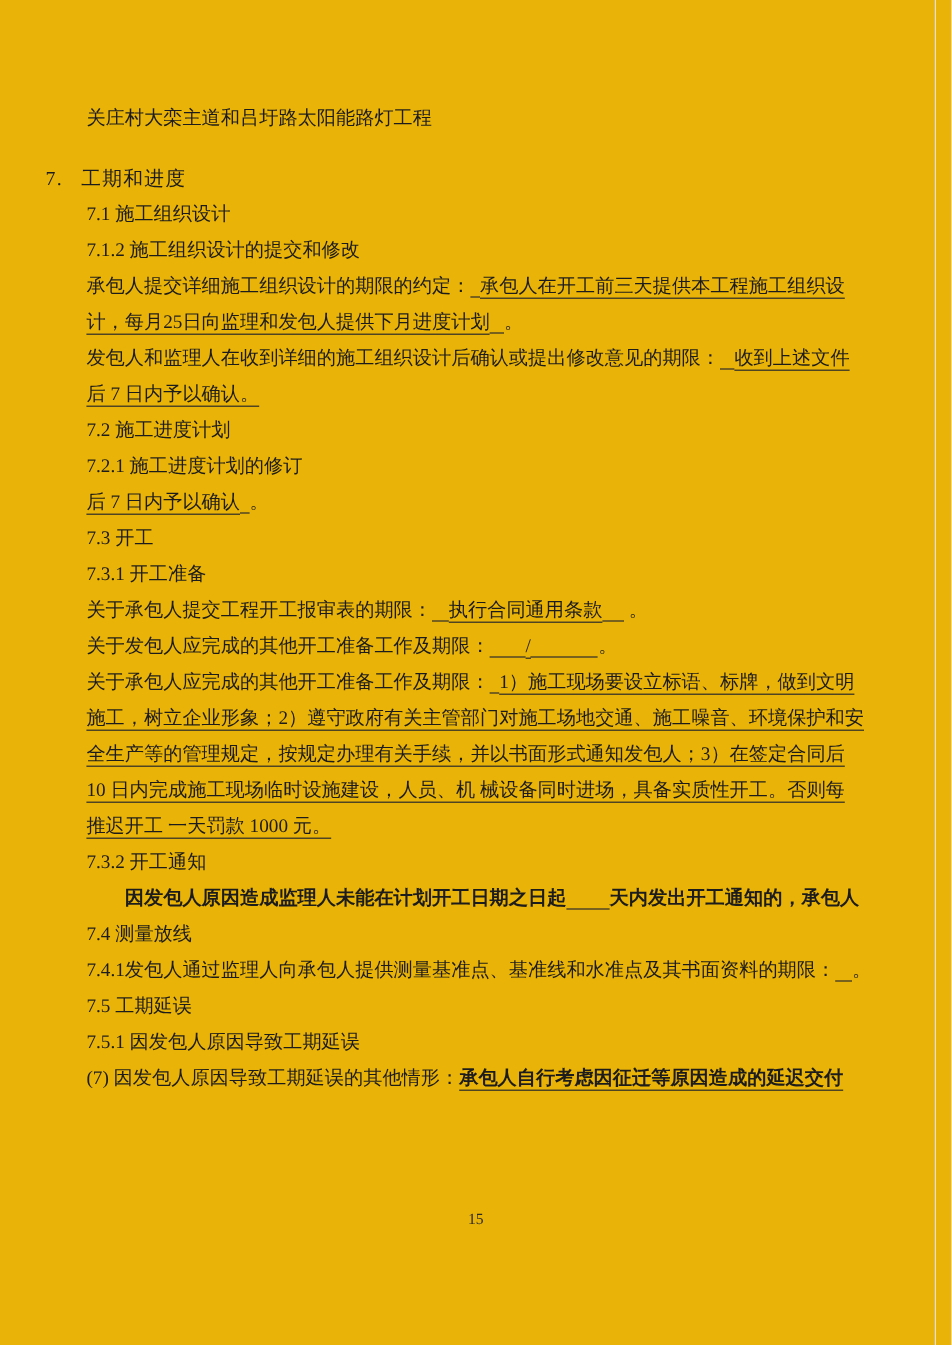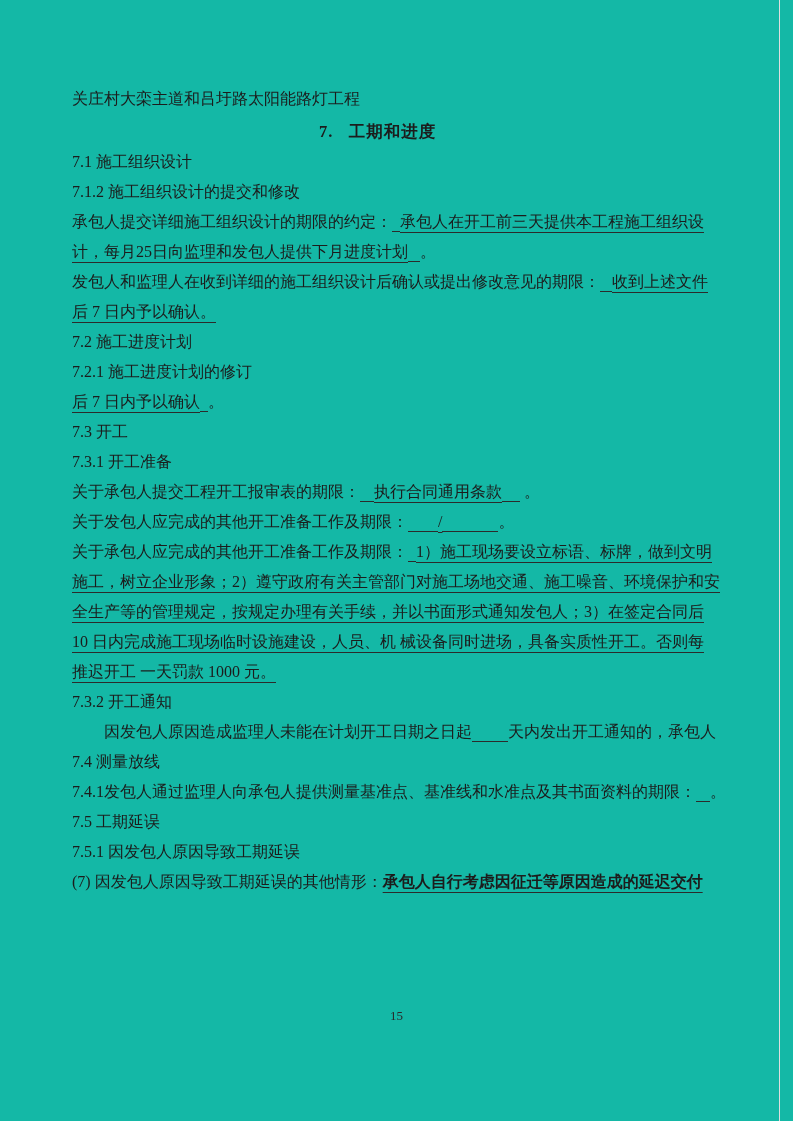--- a/index.html
+++ b/index.html
@@ -4,21 +4,21 @@
 <style>
   html, body {
     margin: 0;
     padding: 0;
     background: #ffffff;
   }
   .page {
     position: relative;
     width: 793px;
     height: 1121px;
-    background: #14b8a6;
+    background: #eab308;
     overflow: hidden;
     font-family: "Liberation Serif", "DejaVu Serif", serif;
     color: #1c1c1c;
   }
   .scan-edge-right {
     position: absolute;
     top: 0;
     bottom: 0;
     right: 13px;
     width: 1px;
@@ -30,29 +30,29 @@
     top: 84px;
     width: 645px;
     font-size: 16px;
     line-height: 30px;
   }
   .line {
     white-space: pre;
     height: 30px;
   }
   .line.h1 {
-    font-weight: bold;
+    font-weight: normal;
     font-size: 16.5px;
     margin-left: -34px;
-    margin-top: 3px;
+    margin-top: 20px;
     letter-spacing: 1px;
-    text-align: center;
   }
   .line.ind2 {
     padding-left: 32px;
+    font-weight: bold;
   }
   .u {
     text-decoration: underline;
     text-underline-offset: 5px;
     text-decoration-thickness: 1px;
     text-decoration-color: #2b2b2b;
   }
   .b {
     font-weight: bold;
     margin-top: 12px;

